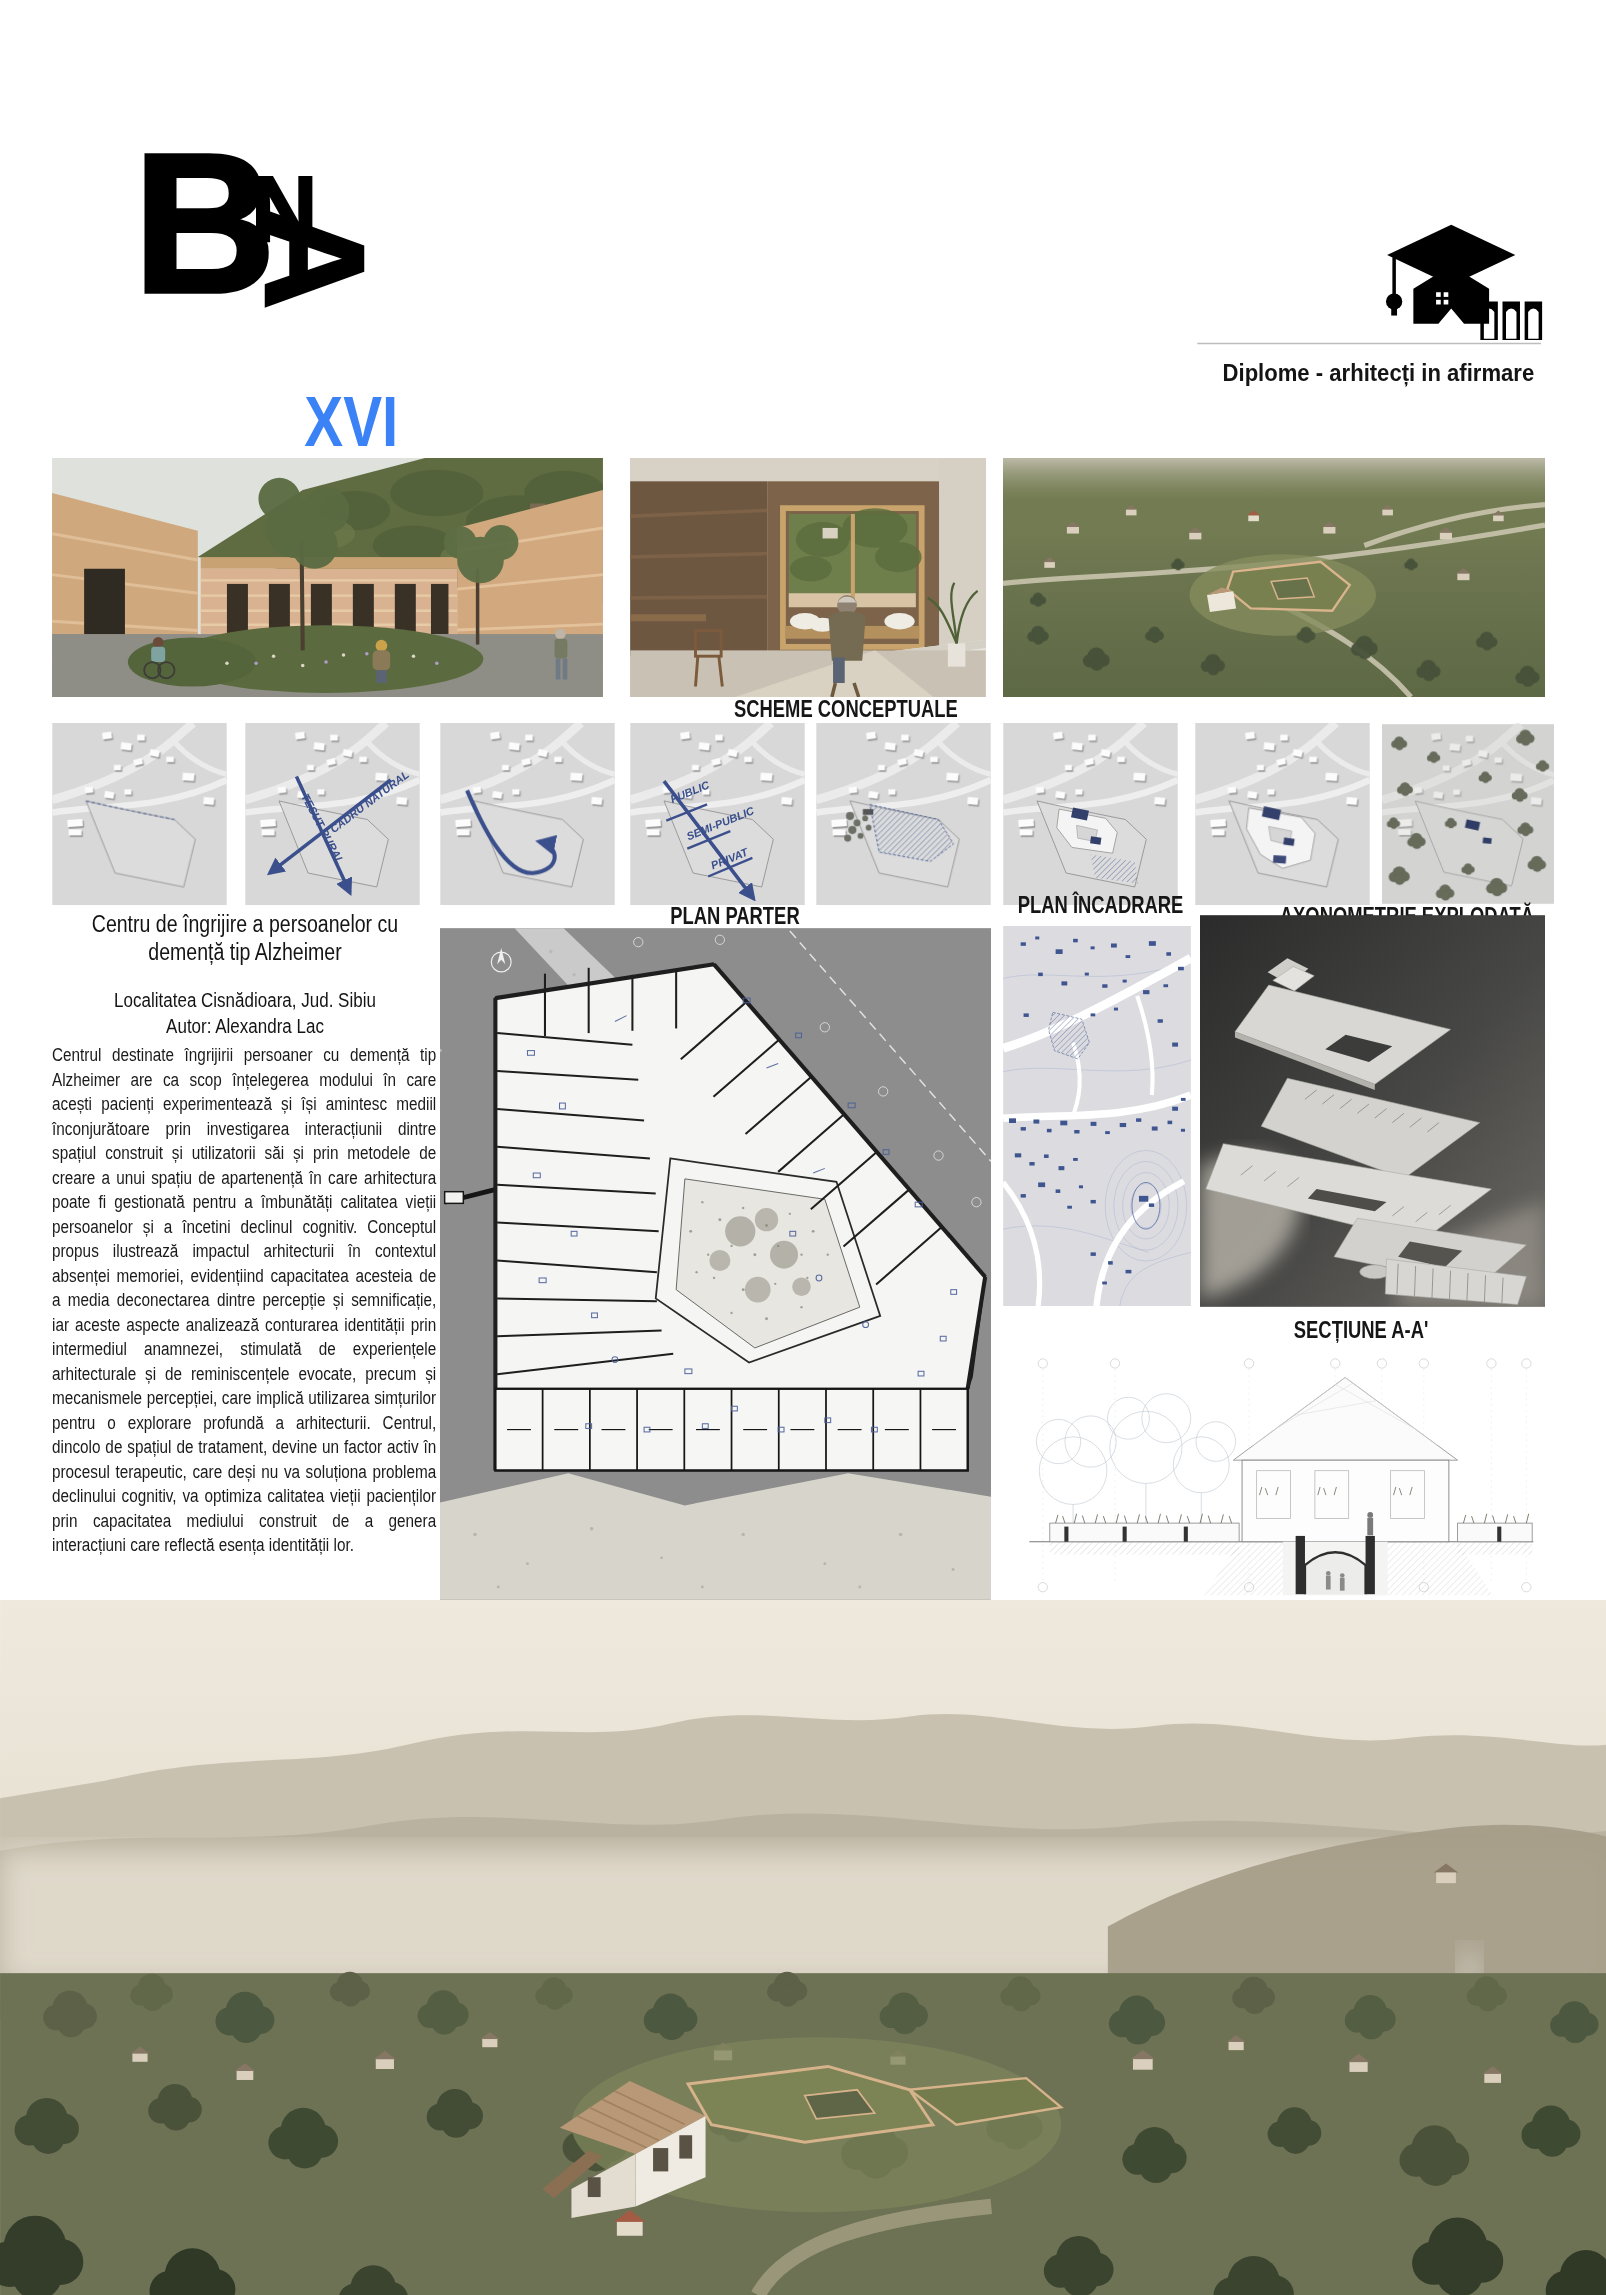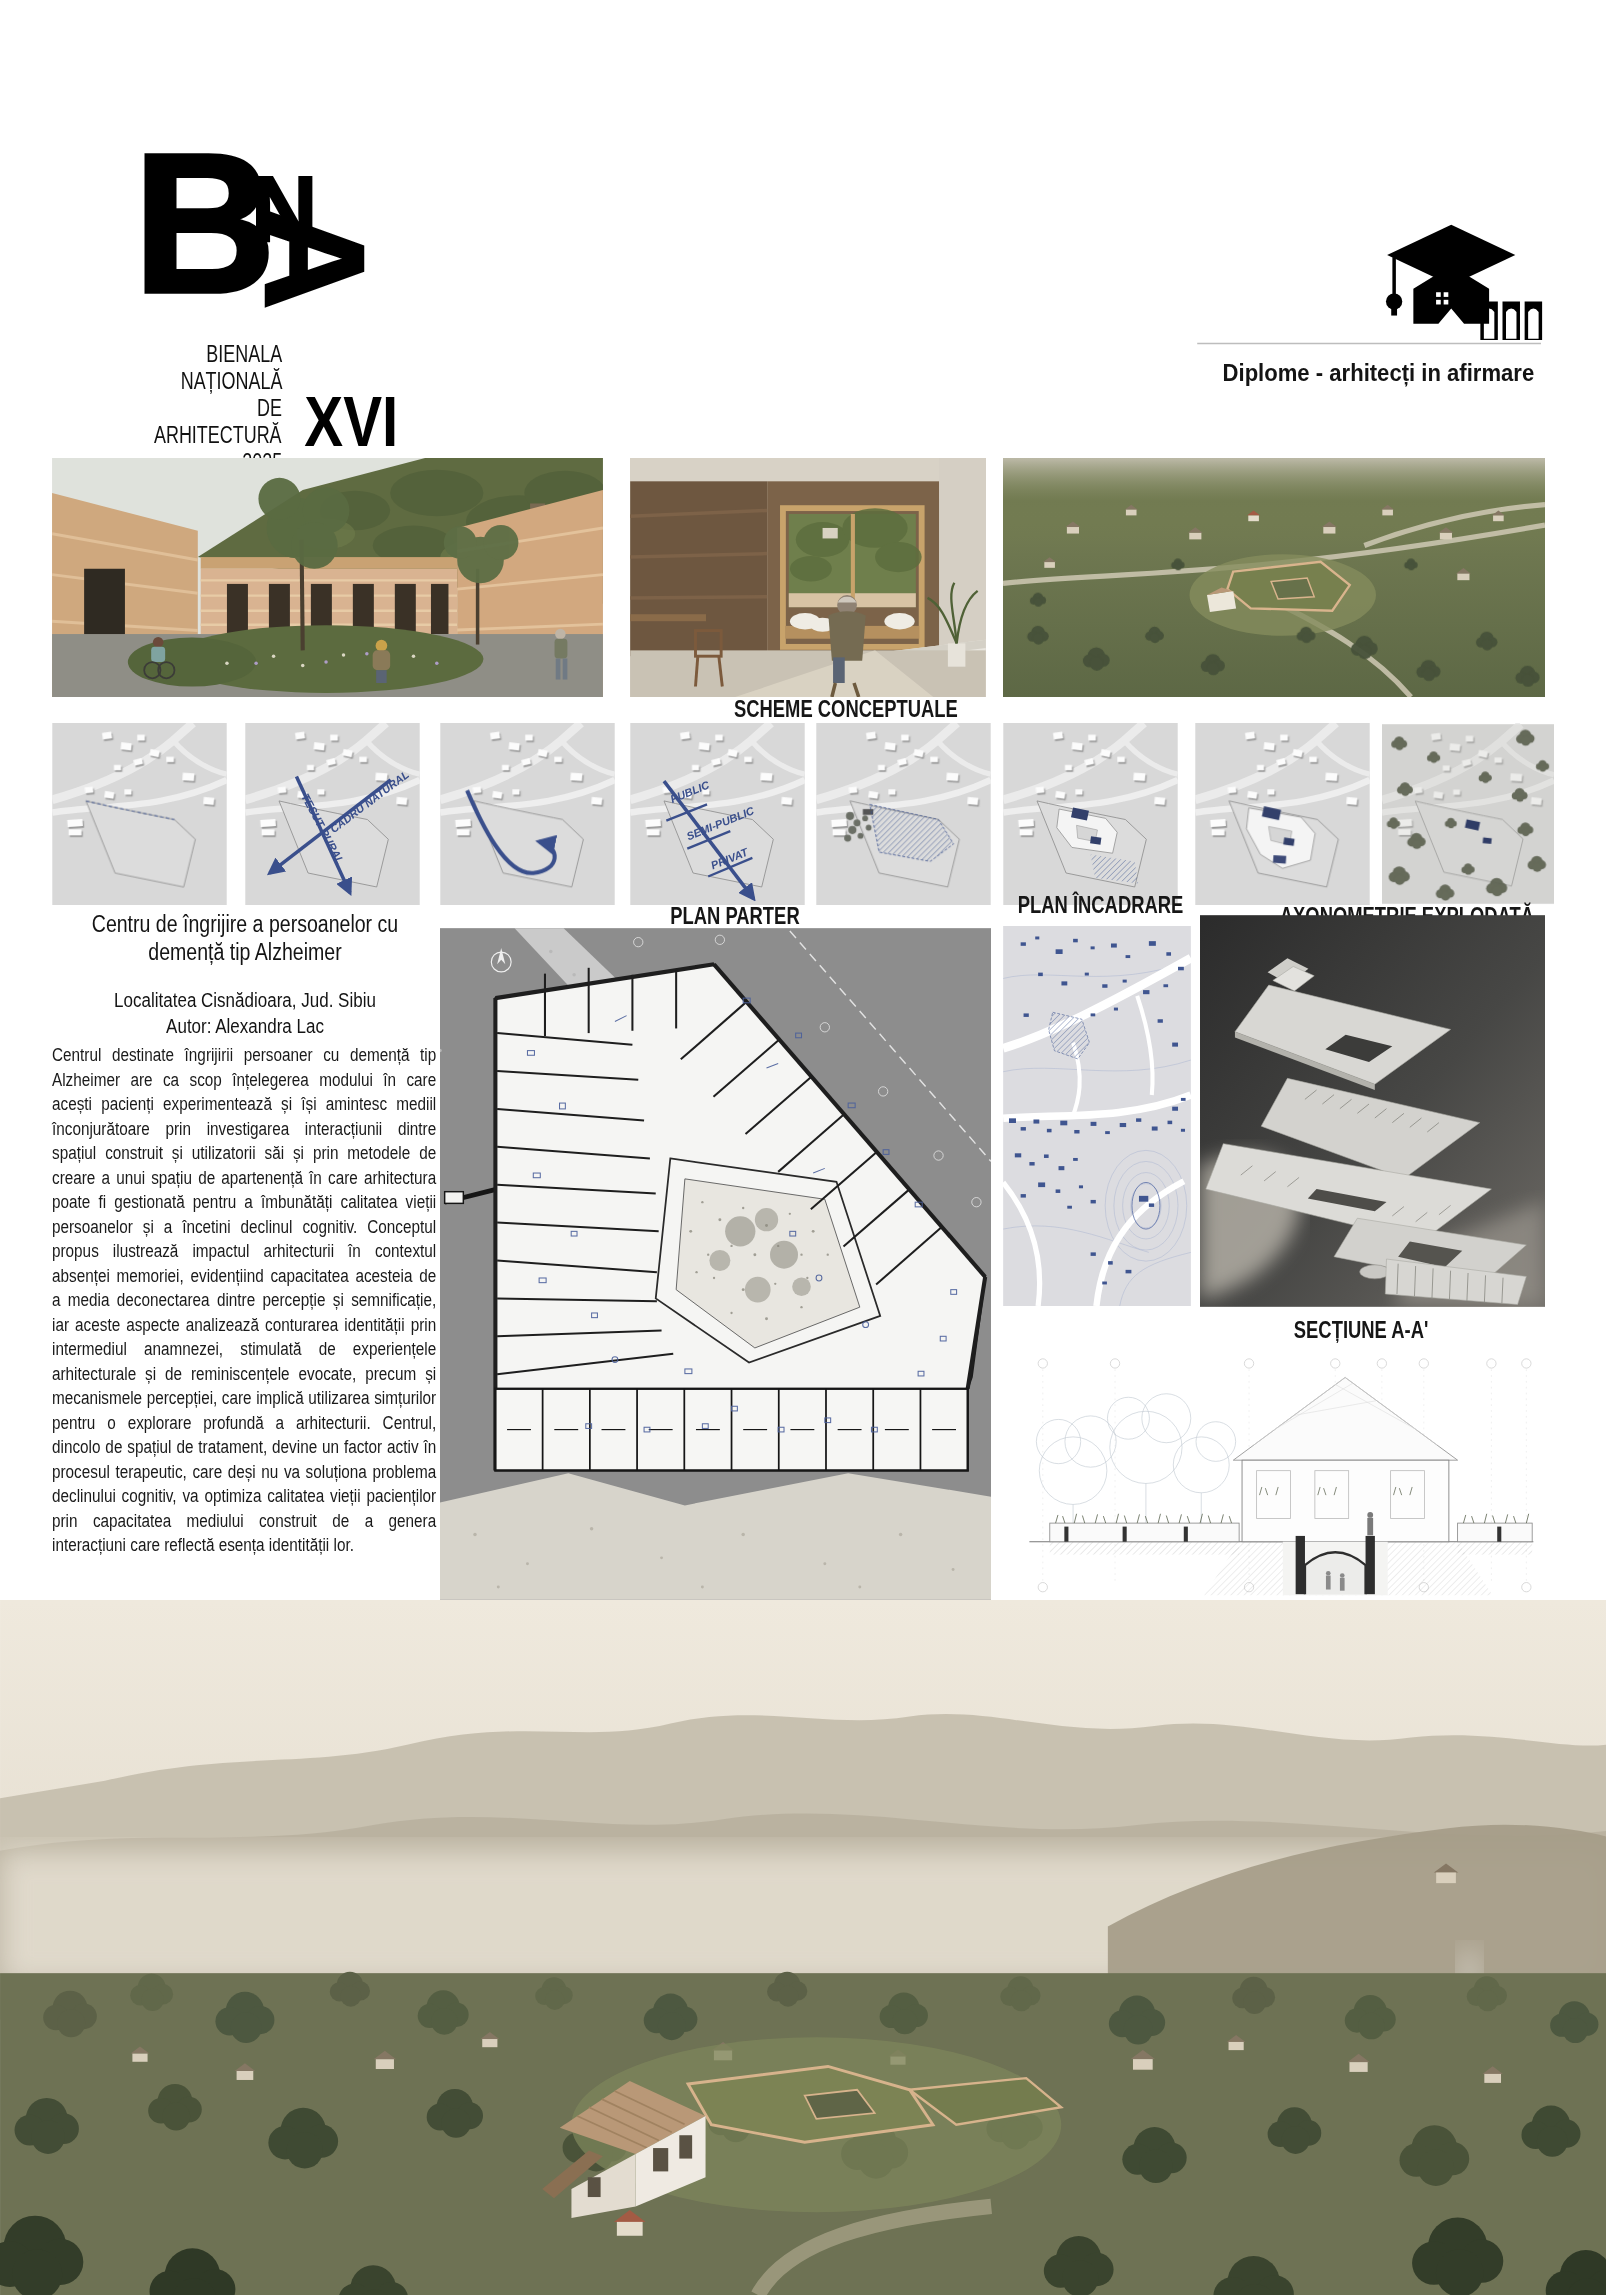--- a/index.html
+++ b/index.html
@@ -4,21 +4,21 @@
 <style>
   body{margin:0;background:#ffffff}
   .board{position:relative;width:1607px;height:2295px;background:#fff;overflow:hidden;
          font-family:"Liberation Sans","DejaVu Sans",sans-serif;color:#141414}
   .abs{position:absolute}
   .sx{display:inline-block;transform:scaleX(.8);transform-origin:center;white-space:nowrap}
   .sxr{display:inline-block;transform:scaleX(.78);transform-origin:right center;white-space:nowrap}
   .seclabel{font-weight:bold;font-size:23px;text-align:right;color:#161616}
   .bna-letter{font-weight:bold;color:#000;line-height:.8;-webkit-text-stroke:3.5px #000}
   .bna-words{left:52px;top:341px;width:230px;text-align:right;font-size:23px;line-height:27px;color:#111}
-  .edition{font-weight:bold;color:#000000;font-size:71px;line-height:1}
+  .edition{font-weight:bold;color:#3b82f6;font-size:71px;line-height:1}
   .title{font-size:23px;text-align:center;transform:scaleX(.85);transform-origin:center top;line-height:28px}
   .meta{font-size:20px;text-align:center;transform:scaleX(.85);transform-origin:center top}
   .desc{font-size:18px;line-height:24.5px;text-align:justify;transform:scaleX(.85);transform-origin:left top;color:#1a1a1a}
   svg{display:block}
 </style>
 </head>
 <body>
 
 <div class="board">
 
@@ -73,27 +73,20 @@
           <polygon points="-16,-2 0,-14 16,-2" fill="#a35b44"></polygon>
           <rect x="-13" y="-2" width="26" height="14" fill="#e4dccb"></rect>
         </g>
     </defs>
   </svg>
 
   <div class="abs" style="left:0;top:0;width:443px;height:478px">
     <div class="abs bna-letter" style="left:133px;top:145px;font-size:198px">B</div>
     <div class="abs bna-letter" style="left:251px;top:173px;font-size:92px;-webkit-text-stroke:2.3px #000">N</div>
     <div class="abs bna-letter" style="left:264px;top:203px;font-size:139px;transform:rotate(90deg);-webkit-text-stroke:3.5px #000">A</div>
-    <div class="abs bna-words">
-      <div><span class="sxr">BIENALA</span></div>
-      <div><span class="sxr">NAȚIONALĂ</span></div>
-      <div><span class="sxr">DE</span></div>
-      <div><span class="sxr">ARHITECTURĂ</span></div>
-      <div><span class="sxr">2025</span></div>
-    </div>
     <div class="abs edition" style="left:294px;top:386px"><span class="sx" style="transform:scaleX(.82)">XVI</span></div>
   </div>
 
   <div class="abs" style="left:1189px;top:220px;width:359px;height:175px">
     <svg width="359" height="134" viewBox="0 0 616 230">
       <polygon points="340,60 450,8 560,60 450,112" fill="#000"></polygon>
       <line x1="352" y1="64" x2="352" y2="128" stroke="#000" stroke-width="6"></line>
       <circle cx="352" cy="140" r="14" fill="#000"></circle>
       <rect x="347" y="150" width="10" height="14" fill="#000"></rect>
       <polygon points="385,118 450,78 515,118 515,178 472,178 450,152 428,178 385,178" fill="#000"></polygon>

